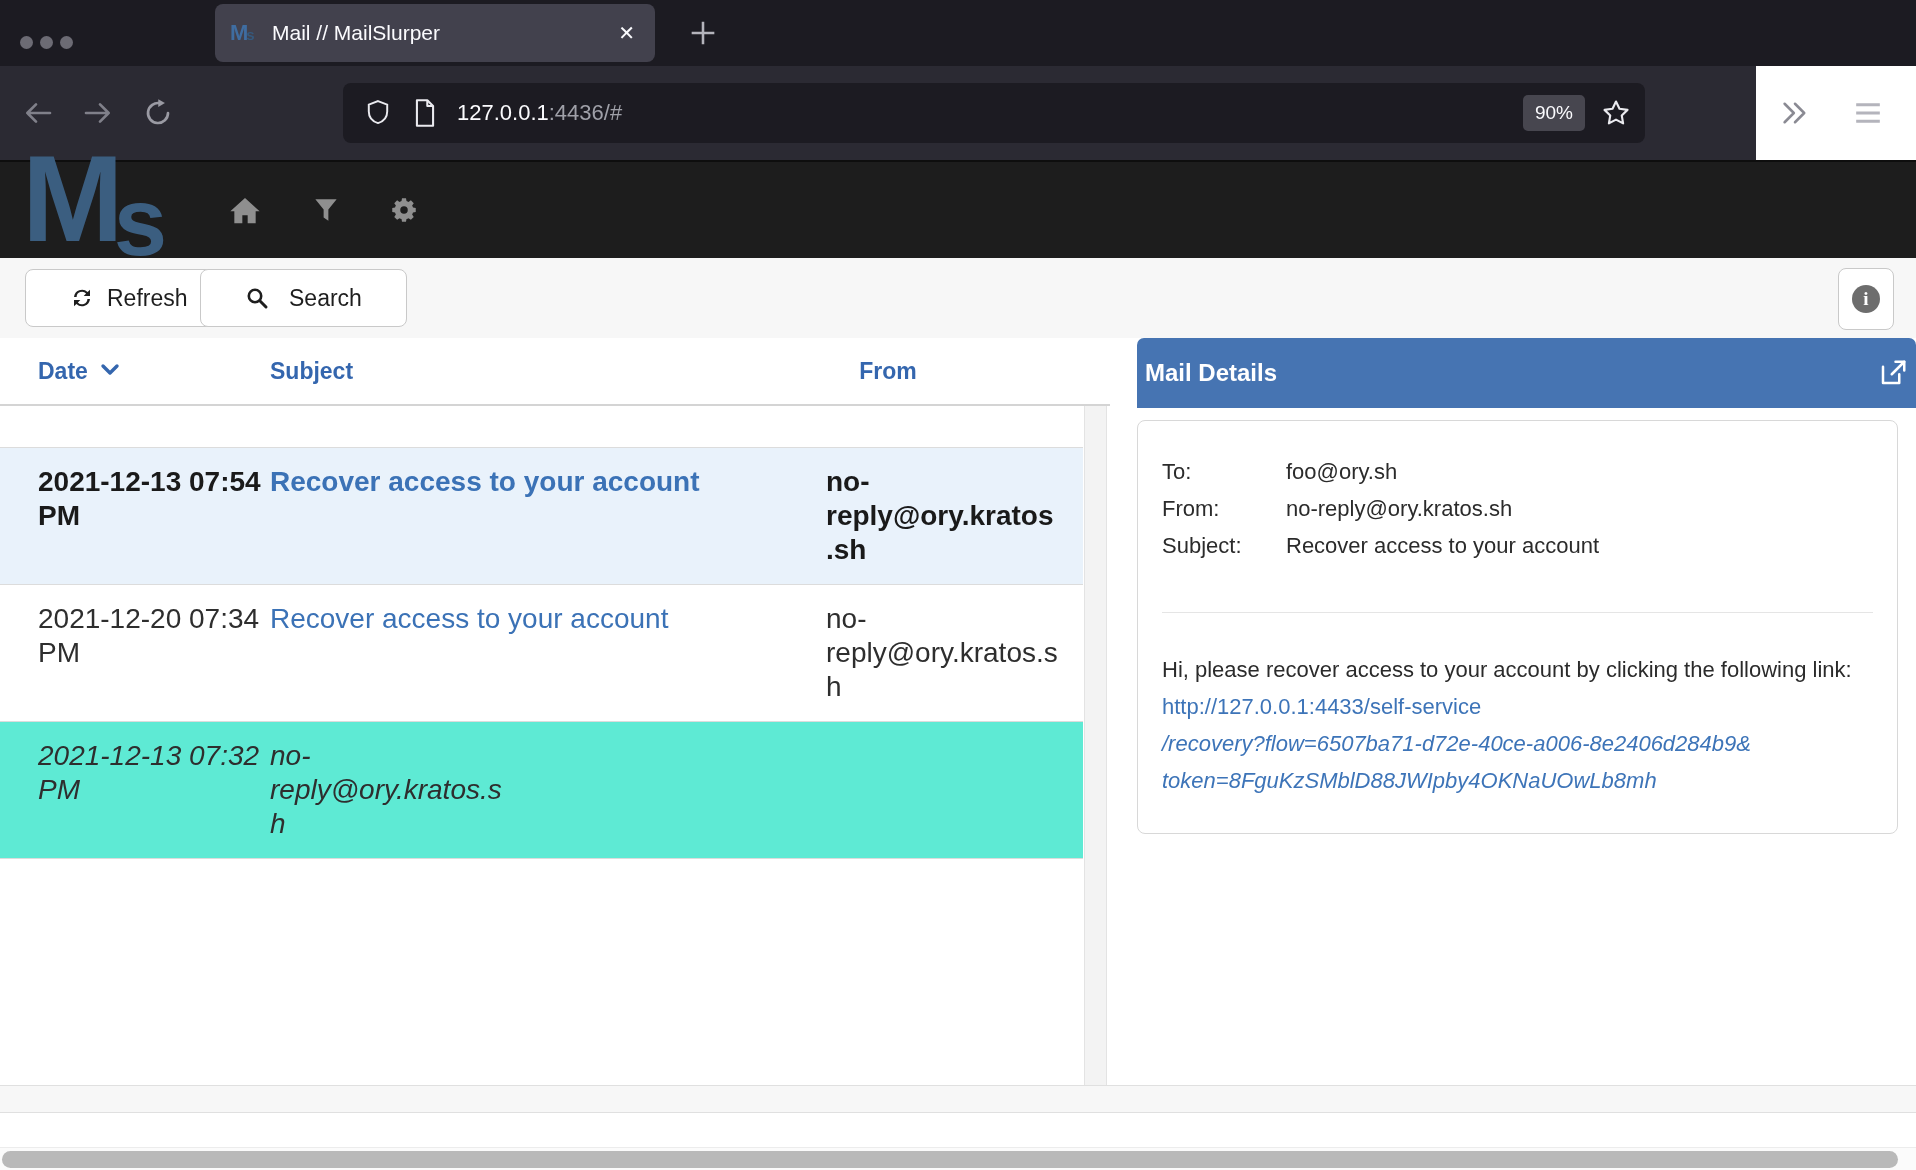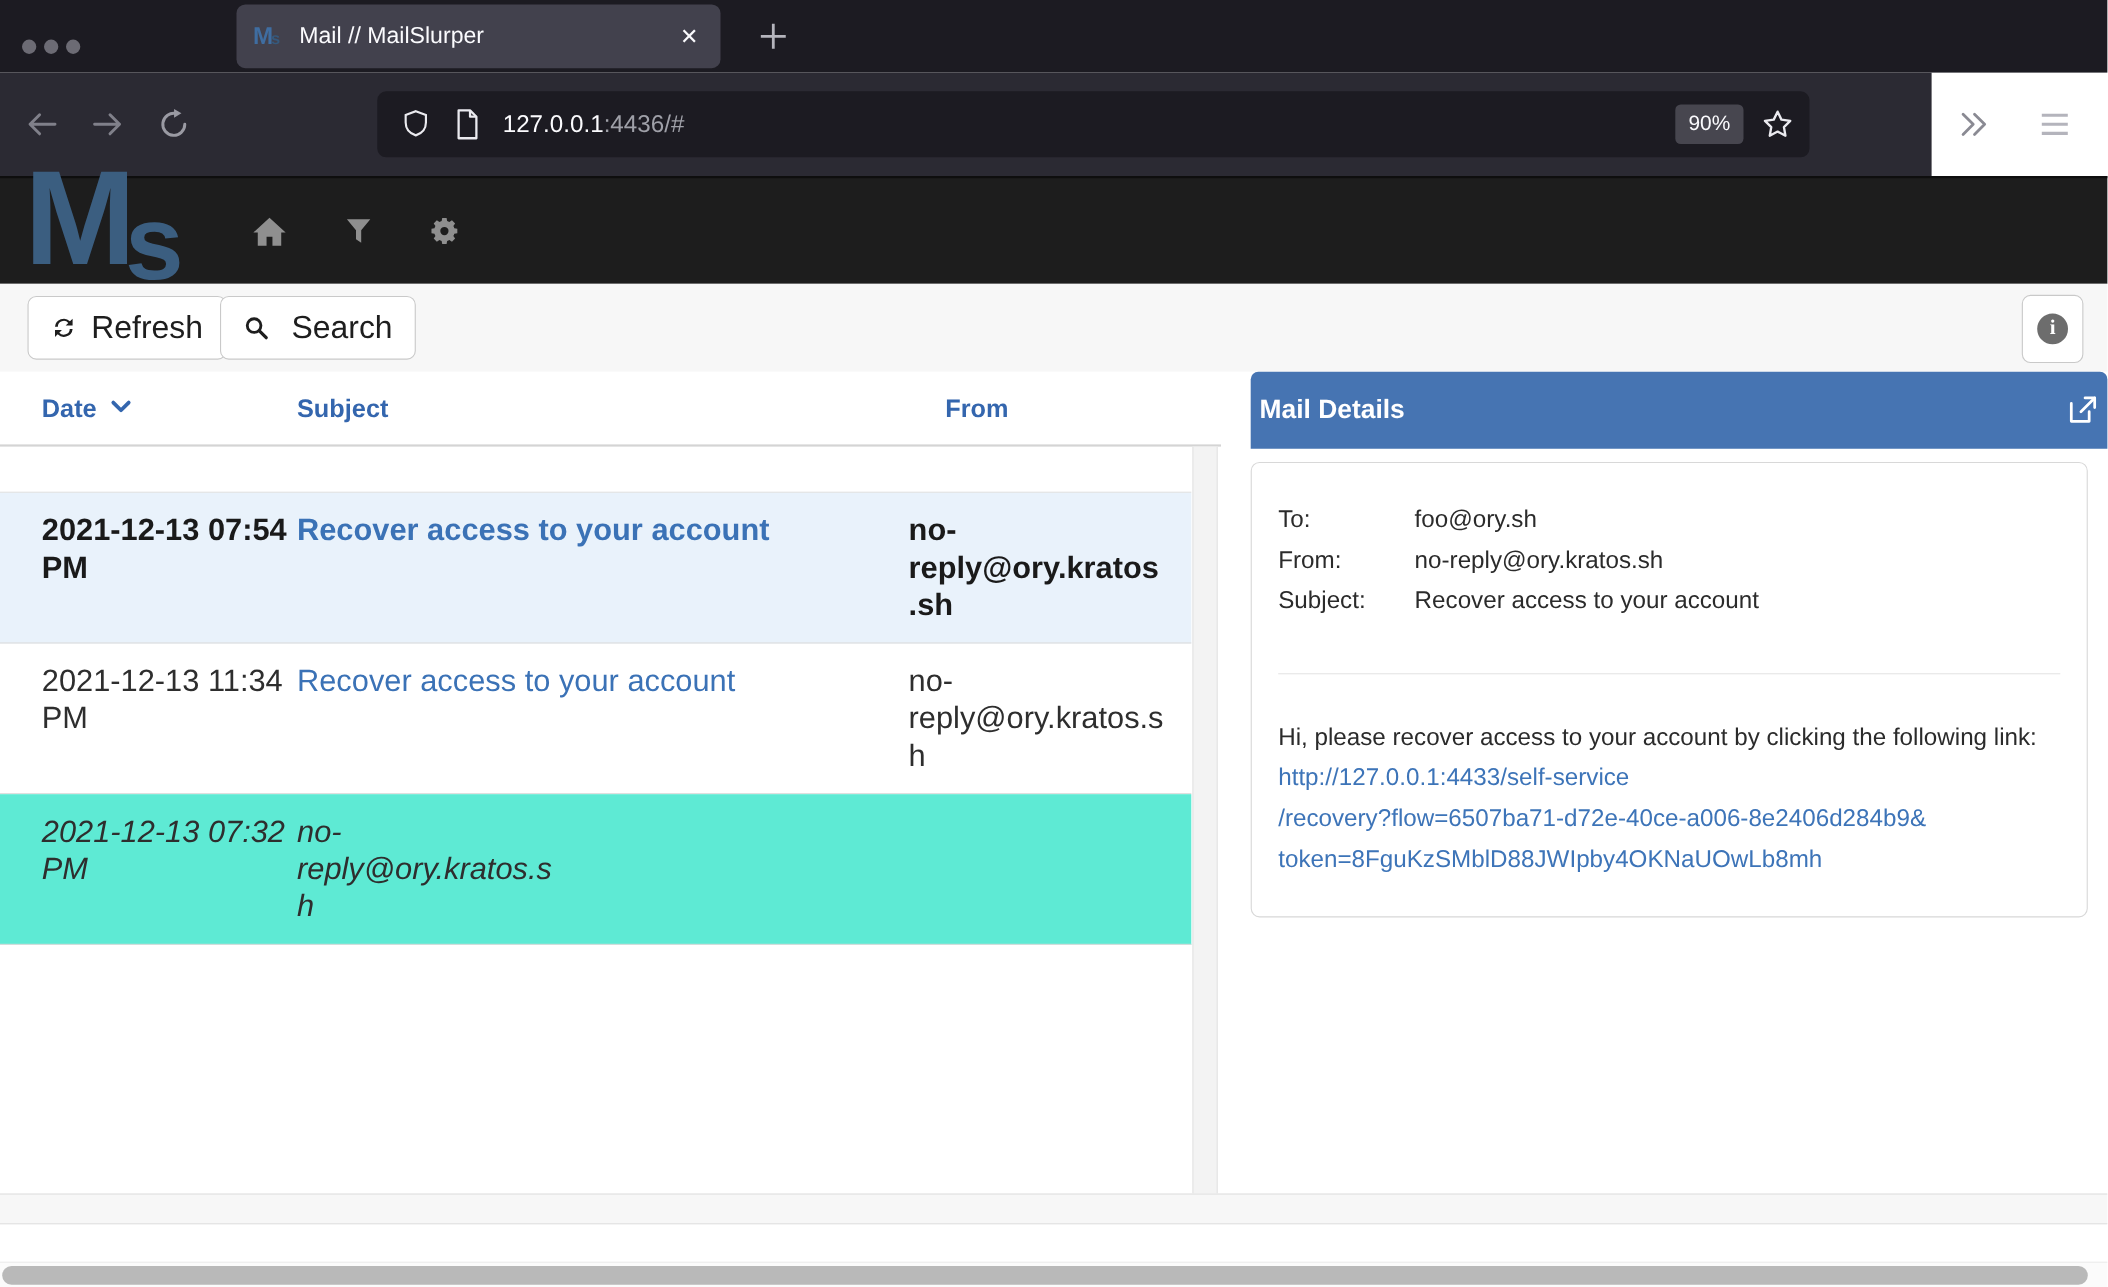--- a/index.html
+++ b/index.html
@@ -31,21 +31,21 @@
   .mslogo { margin-left:22px; line-height:0; white-space:nowrap; }
   .mslogo .lm { color:#3b5e80; font-weight:bold; font-size:122px; line-height:96px; letter-spacing:-4px; }
   .mslogo .ls { color:#3b5e80; font-weight:bold; font-size:96px; line-height:96px; vertical-align:-14px; margin-left:-6px; }
   .ms-ic { color:#8f8f8f; margin-left:0; }
   .ms-ic.home { margin-left:62px; }
   .ms-ic.filter { margin-left:52px; }
   .ms-ic.gear { margin-left:50px; }
 
   
   .toolbar { position:absolute; left:0; top:258px; width:1916px; height:80px; background:#f7f7f7; }
-  .btn { position:absolute; top:11px; height:58px; background:#fff; border:1px solid #c9c9c9; border-radius:8px; display:flex; align-items:center; gap:13px; font-size:29px; color:#1e1e1e; padding:0 20px; }
+  .btn { position:absolute; top:11px; height:58px; background:#fff; border:1px solid #c9c9c9; border-radius:8px; display:flex; align-items:center; gap:13px; font-size:23px; color:#1e1e1e; padding:0 44px; }
   .btn-refresh { left:25px; }
   .btn-search { left:200px;gap:20px; }
   .btn-info { position:absolute; right:22px; top:10px; width:56px; height:62px; background:#fff; border:1px solid #c9c9c9; border-radius:8px; display:flex; align-items:center; justify-content:center; }
   .info-circle { width:28px; height:28px; border-radius:50%; background:#6d6d6d; color:#fff; font-weight:bold; font-size:19px; display:flex; align-items:center; justify-content:center; font-family:"Liberation Serif", serif; }
 
   
   .main { position:absolute; left:0; top:338px; width:1916px; height:747px; display:flex; background:#fff; }
   .list-panel { width:1110px; position:relative; background:#fff; flex:0 0 auto; }
   .list-header { height:68px; border-bottom:2px solid #d4d4d4; display:grid; grid-template-columns:232px 556px 1fr; padding-left:38px; align-items:center; width:1110px; }
   .col-label { color:#3466ae; font-weight:bold; font-size:23px; }
@@ -60,21 +60,21 @@
 
   .details-panel { flex:1; background:#fff; position:relative; }
   .details-bar { margin-left:27px; height:70px; background:#4674b2; border-radius:7px 7px 0 0; display:flex; align-items:center; color:#fff; padding:0 8px; }
   .details-title { font-size:24px; font-weight:bold; flex:1; }
   .details-card { margin:12px 18px 0 27px; border:1px solid #d8d8d8; border-radius:8px; padding:32px 24px 34px 24px; font-size:22px; color:#2b2b2b; }
   .meta-row { display:flex; line-height:37px; }
   .meta-label { width:124px; flex:0 0 auto; }
   .card-divider { border:none; border-top:1px solid #e5e5e5; margin:48px 0 38px 0; }
   .mail-body { line-height:37px; max-width:706px; }
   .mail-body a { color:#3d74b8; text-decoration:none; }
-  .mail-body a .blk { display:block; }
+  .mail-body a .blk { display:block;font-style:italic; }
 
   
   .strip-gray { position:absolute; left:0; top:1085px; width:1916px; height:28px; background:#f7f7f7; border-top:1px solid #e0e0e0; border-bottom:1px solid #e0e0e0; }
   .strip-white { position:absolute; left:0; top:1114px; width:1916px; height:33px; background:#fff; }
   .hscroll { position:absolute; left:0; top:1147px; width:1916px; height:23px; background:#fbfbfb; border-top:1px solid #ececec; }
   .hthumb { position:absolute; left:2px; top:3px; width:1896px; height:17px; border-radius:9px; background:#b9b9b9; }
 
   svg { display:block; }
 </style>
 </head>
@@ -207,21 +207,21 @@
         <span class="col-label col-from">From</span>
       </div>
 
       <div class="rows">
         <div class="mrow selected">
           <span class="cell-date">2021-12-13 07:54 PM</span>
           <span class="cell-subject"><a href="#">Recover access to your account</a></span>
           <span class="cell-from">no-reply@ory.kratos.sh</span>
         </div>
         <div class="mrow">
-          <span class="cell-date">2021-12-13 11:34 PM</span>
+          <span class="cell-date">2021-12-20 07:34 PM</span>
           <span class="cell-subject"><a href="#">Recover access to your account</a></span>
           <span class="cell-from">no-reply@ory.kratos.sh</span>
         </div>
         <div class="mrow striped">
           <span class="cell-date">2021-12-13 07:32 PM</span>
           <span class="cell-from">no-reply@ory.kratos.sh</span>
         </div>
       </div>
 
       <div class="vtrack"></div>

